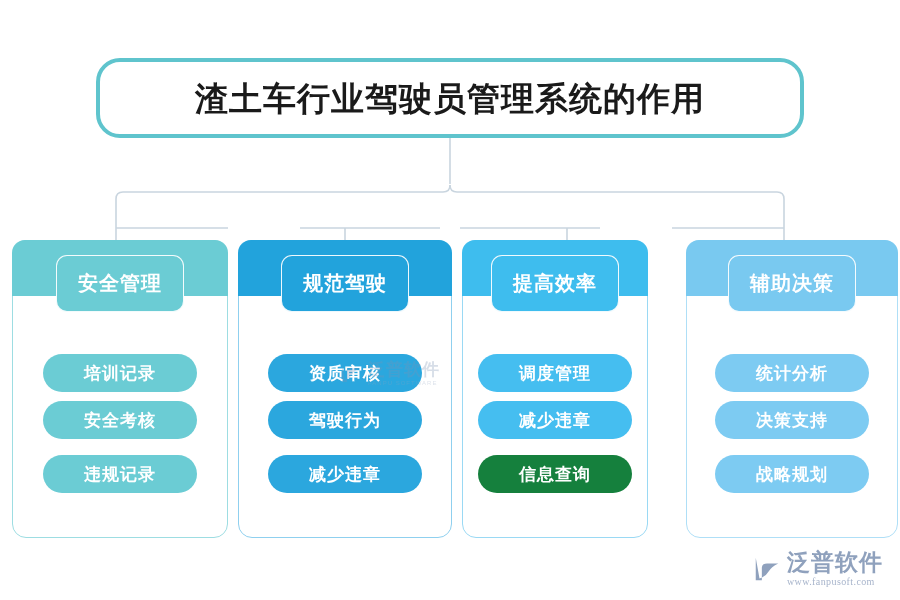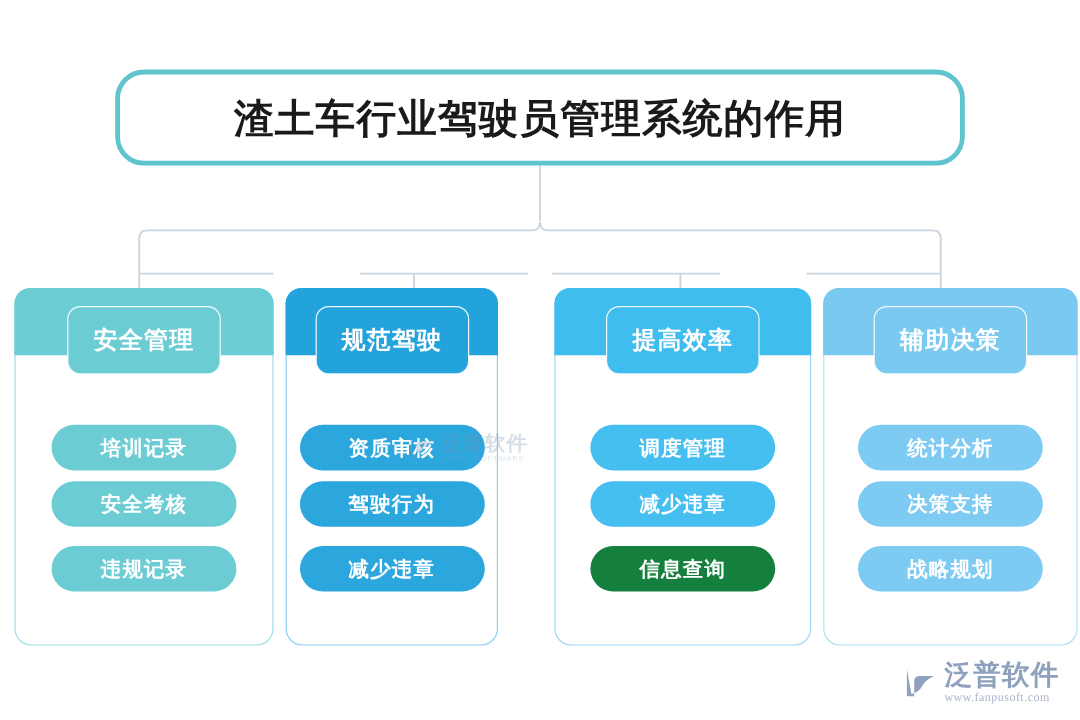--- a/index.html
+++ b/index.html
@@ -140,38 +140,38 @@
         <span>培训记录</span>
       </div>
       <div class="pill p1" style="background: rgb(107, 204, 212);">
         <span>安全考核</span>
       </div>
       <div class="pill p2" style="background: rgb(107, 204, 212);">
         <span>违规记录</span>
       </div>
     </div>
 
-    <div class="col" style="left:238px;width:177px;">
+    <div class="col" style="left:238px;width:214px;">
       <div class="col-body" style="border-color: rgb(143, 208, 239);"></div>
       <div class="col-header" style="background: rgb(34, 163, 220);"></div>
       <div class="col-title" style="background: rgb(34, 163, 220);">
         <span>规范驾驶</span>
       </div>
       <div class="pill p0" style="background: rgb(43, 167, 222);">
         <span>资质审核</span>
       </div>
       <div class="pill p1" style="background: rgb(43, 167, 222);">
         <span>驾驶行为</span>
       </div>
       <div class="pill p2" style="background: rgb(43, 167, 222);">
         <span>减少违章</span>
       </div>
     </div>
 
-    <div class="col" style="left:462px;width:214px;">
+    <div class="col" style="left:462px;width:186px;">
       <div class="col-body" style="border-color: rgb(154, 217, 244);"></div>
       <div class="col-header" style="background: rgb(62, 189, 238);"></div>
       <div class="col-title" style="background: rgb(62, 189, 238);">
         <span>提高效率</span>
       </div>
       <div class="pill p0" style="background: rgb(69, 190, 240);">
         <span>调度管理</span>
       </div>
       <div class="pill p1" style="background: rgb(69, 190, 240);">
         <span>减少违章</span>

